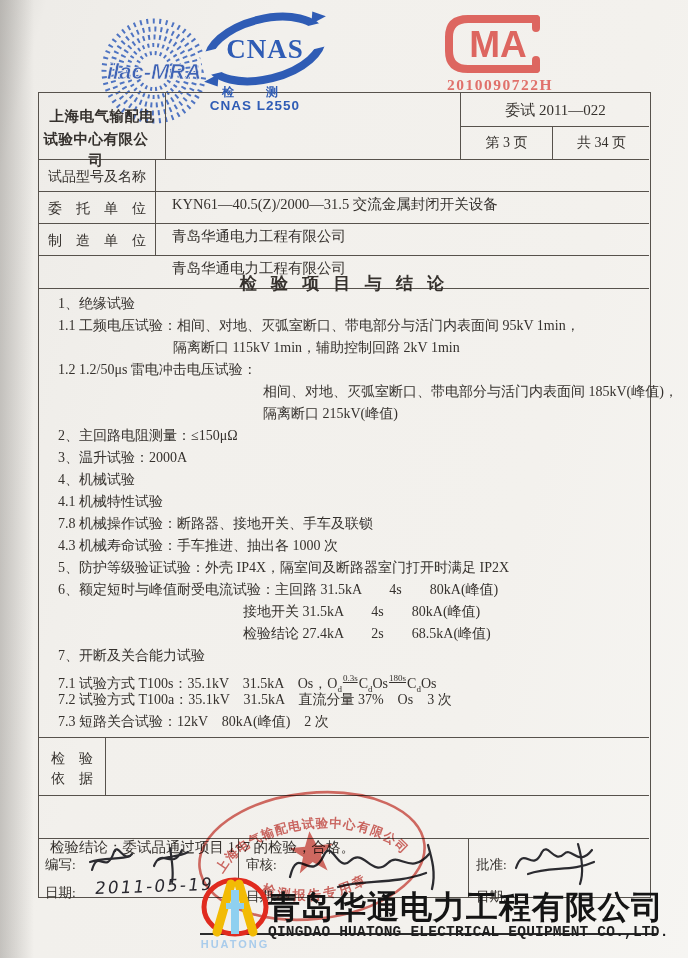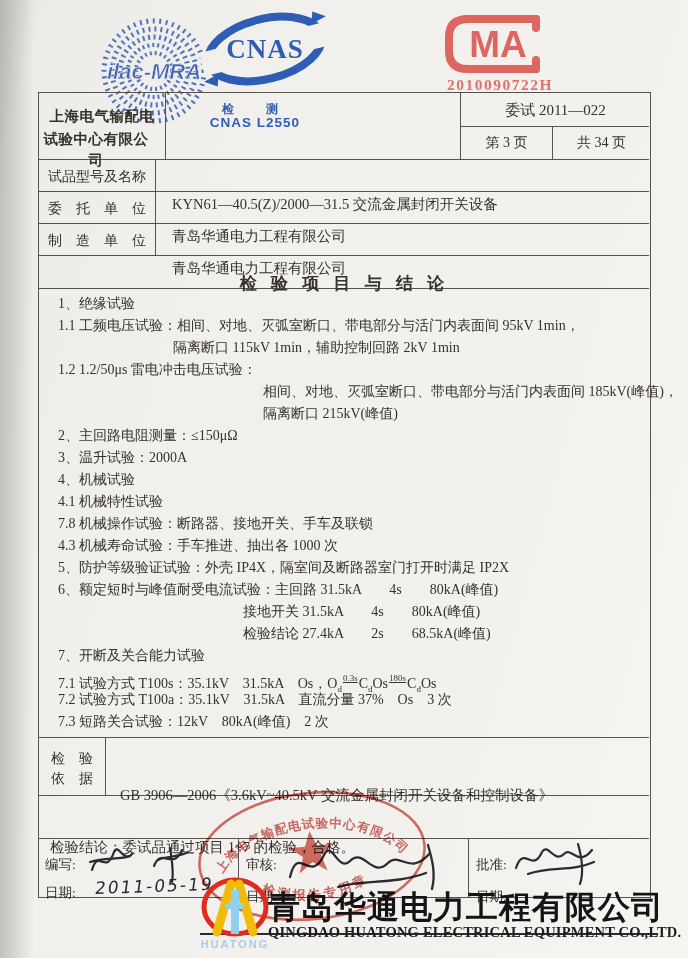--- a/index.html
+++ b/index.html
@@ -23,34 +23,34 @@
   .title{font-size:27px;font-weight:bold;letter-spacing:6px;color:#2e2a26;}
   .hcell{font-size:15px;}
   .lbl{font-size:14px;}
   .val{font-size:14.5px;margin-top:28px;}
   .sect{font-size:17px;font-weight:bold;letter-spacing:5px;margin-top:11px;}
   .body-lines{position:absolute;left:58px;top:293px;width:580px;font-size:14px;}
   .body-line{height:22px;line-height:22px;white-space:nowrap;}
   .in0{padding-left:0;} .in1{padding-left:115px;} .in2{padding-left:205px;} .in3{padding-left:185px;}
   .seg-sub{font-size:9px;vertical-align:-4px;}
   .seg-supu{font-size:9px;vertical-align:7px;text-decoration:underline;margin:0 1px;}
-  .blue{color:#2f5cb5;margin-top:17px;}
+  .blue{color:#2f5cb5;}
   .cma-no{font-size:15.5px;font-weight:bold;color:#e0716b;letter-spacing:1.5px;
     font-family:"Liberation Serif",serif;}
   .cnas-sub1{font-size:12px;font-weight:bold;letter-spacing:10px;}
   .cnas-sub2{font-size:13.5px;font-weight:bold;letter-spacing:1px;
     font-family:"Liberation Sans",sans-serif;}
   .sig-label{font-size:13.5px;}
   .hand-date{font-size:17px;font-family:"DejaVu Sans",sans-serif;color:#2a2930;
     letter-spacing:2px;transform:rotate(-2deg) skewX(-10deg);transform-origin:left;}
   .stamp-svg{mix-blend-mode:multiply;filter:blur(.3px);}
   .foot-cn{font-size:32px;font-weight:bold;color:#141414;letter-spacing:1px;
     font-family:"Liberation Sans","DejaVu Sans",sans-serif;white-space:nowrap;}
   .foot-en{font-size:14.5px;font-weight:bold;color:#1e1e1e;letter-spacing:.2px;
-    font-family:Liberation Serif, serif;white-space:nowrap;}
+    font-family:Liberation Mono, monospace;white-space:nowrap;}
   .foot-line{position:absolute;left:200px;top:933px;width:458px;height:2px;background:#2c2c2c;}
   .huatong-word{font-size:11px;font-weight:bold;color:#a9cceb;letter-spacing:2px;
     font-family:"Liberation Sans",sans-serif;}
   .z1{z-index:1;} .z2{z-index:2;} .z3{z-index:3;} .z4{z-index:4;}
 </style>
 </head>
 <body>
 
 <div class="paper">
   <div class="edge-shadow"></div>
@@ -137,21 +137,20 @@
       <div class="body-line in3"><span>接地开关 31.5kA　　4s　　80kA(峰值)</span></div>
       <div class="body-line in3"><span>检验结论 27.4kA　　2s　　68.5kA(峰值)</span></div>
       <div class="body-line in0"><span>7、开断及关合能力试验</span></div>
       <div class="body-line in0"><span>7.1 试验方式 T100s：35.1kV　31.5kA　Os，O</span><span class="seg-sub">d</span><span class="seg-supu">0.3s</span><span>C</span><span class="seg-sub">d</span><span>Os</span><span class="seg-supu">180s</span><span>C</span><span class="seg-sub">d</span><span>Os</span></div>
       <div class="body-line in0"><span>7.2 试验方式 T100a：35.1kV　31.5kA　直流分量 37%　Os　3 次</span></div>
       <div class="body-line in0"><span>7.3 短路关合试验：12kV　80kA(峰值)　2 次</span></div>
     </div>
 
   <div class="abs z2 c lbl" style="left:39px;top:750px;width:66px;">检　验</div>
   <div class="abs z2 c lbl" style="left:39px;top:770px;width:66px;">依　据</div>
-  <div class="abs z2 val" style="left:120px;top:758px;width:525px;">GB 3906—2006《3.6kV~40.5kV 交流金属封闭开关设备和控制设备》</div>
 
   <div class="abs z2 val" style="left:50px;top:810px;width:560px;">检验结论：委试品通过项目 1~7 的检验，合格。</div>
 
   <div class="abs z2 sig-label" style="left:45px;top:856px;">编写:</div>
   <svg class="abs z2" style="left:82px;top:840px;" width="140" height="45" viewBox="0 0 140 45">
     <g fill="none" stroke="#2b2b30" stroke-width="2.2" stroke-linecap="round">
       <path d="M10,30 C16,8 24,36 32,12 C36,2 42,24 50,14"></path>
       <path d="M8,22 C22,17 38,20 48,16"></path>
       <path d="M72,26 C80,6 90,32 100,10 M76,20 C86,15 96,18 106,12 M88,8 C90,20 92,32 90,42"></path>
     </g>

